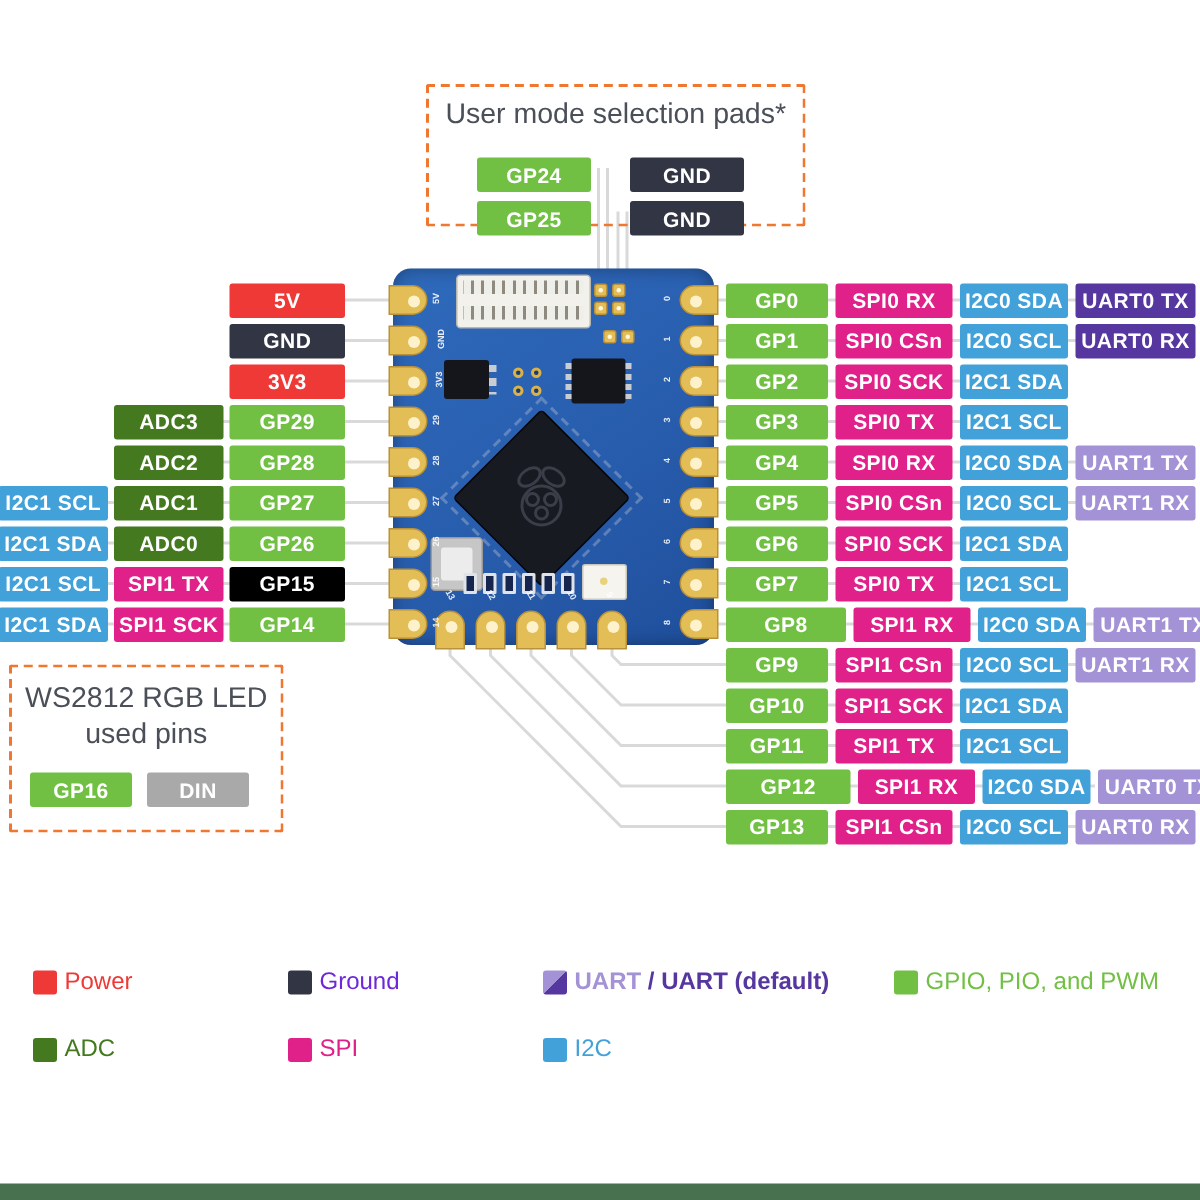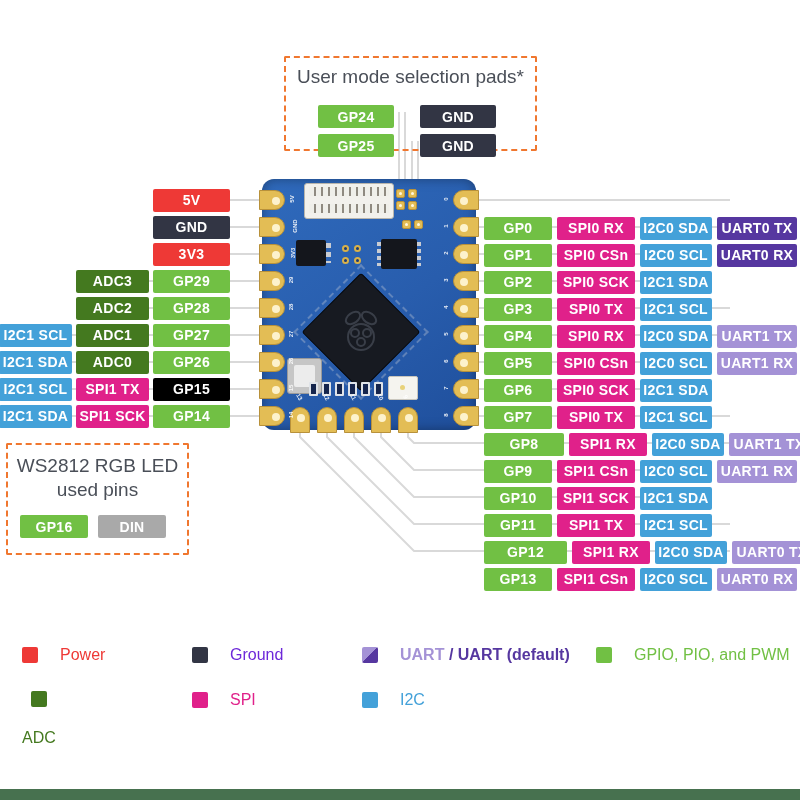--- a/index.html
+++ b/index.html
@@ -3,21 +3,21 @@
 <meta charset="utf-8">
 <style>
   html,body{margin:0;padding:0;}
   body{width:800px;height:800px;position:relative;background:#ffffff;
        font-family:"Liberation Sans", sans-serif;overflow:hidden;}
   #canvas{position:absolute;inset:0;width:800px;height:800px;}
   #wires{position:absolute;left:0;top:0;z-index:0;}
   .pin-box{height:23px;border-radius:2px;color:#fff;font-weight:bold;font-size:14px;
            display:flex;align-items:center;justify-content:center;letter-spacing:.3px;
            box-sizing:border-box;}
-  .prow{position:absolute;display:flex;gap:5px;z-index:2;margin-top:28px;}
+  .prow{position:absolute;display:flex;gap:5px;z-index:2;}
   .lrow{position:absolute;display:flex;gap:4px;z-index:2;justify-content:flex-end;}
   .dashed-box{position:absolute;border:2px dashed #f0772f;border-radius:2px;z-index:2;
               box-sizing:border-box;background:transparent;}
   .box-title{position:absolute;color:#4a4f58;font-size:19px;text-align:center;width:100%;}
   
   #board{position:absolute;left:262px;top:179px;width:214px;height:251px;z-index:1;
          background:linear-gradient(145deg,#2f6abc 0%,#285dad 55%,#1f4f9c 100%);
          border-radius:12px;box-shadow:inset 0 0 12px rgba(0,0,0,.35);}
   .pad{position:absolute;background:#e3bd55;border:1px solid #b8913a;box-sizing:border-box;}
   .pad .hole{position:absolute;background:#fdf2cc;border-radius:50%;}
@@ -47,21 +47,21 @@
   #btn{position:absolute;left:25px;top:179px;width:33px;height:34px;background:#c6c6c6;
        border-radius:3px;border:1px solid #9a9a9a;}
   #btn::after{content:"";position:absolute;inset:6px;background:#ececec;border-radius:2px;}
   #led{position:absolute;left:126px;top:197px;width:28px;height:22px;background:#f5f4ef;
        border-radius:2px;border:1px solid #c9c6bd;}
   #led::after{content:"";position:absolute;left:11px;top:8px;width:5px;height:5px;
        background:#e8d27a;border-radius:50%;}
   .cap{position:absolute;width:9px;height:14px;background:#15254d;border:2px solid #dfe3e8;
        box-sizing:border-box;border-radius:1px;}
   
-  .lg-item{position:absolute;display:flex;align-items:center;gap:22px;z-index:2;}
+  .lg-item{position:absolute;display:flex;align-items:center;gap:5px;z-index:2;}
   .lg-swatch{width:16px;height:16px;border-radius:2px;}
   .lg-label{font-size:16px;}
   #footer-bar{position:absolute;left:0;top:789px;width:800px;height:11px;z-index:2;}
   .ws-pin-row{position:absolute;display:flex;gap:10px;}
 </style>
 </head>
 <body>
 
 <div id="canvas">
 
@@ -389,21 +389,21 @@
         <div class="lg-label" style="color: #6d28d9;">Ground</div>
       </div>
       <div class="lg-item" style="left: 362px; top: 646px;">
         <div class="lg-swatch" style="background: linear-gradient(135deg, rgb(164, 146, 214) 0px, rgb(164, 146, 214) 50%, rgb(86, 55, 160) 50%, rgb(86, 55, 160) 100%);"></div>
         <div class="lg-label"><span style="color: rgb(164, 146, 214); font-weight: bold;">UART</span><span style="color: rgb(86, 55, 160); font-weight: bold;"> / </span><span style="color: rgb(86, 55, 160); font-weight: bold;">UART (default)</span></div>
       </div>
       <div class="lg-item" style="left: 596px; top: 646px;">
         <div class="lg-swatch" style="background: rgb(113, 192, 68);"></div>
         <div class="lg-label" style="color: rgb(113, 192, 68);">GPIO, PIO, and PWM</div>
       </div>
-      <div class="lg-item" style="left: 22px; top: 691px; flex-direction: column;">
+      <div class="lg-item" style="left: 22px; top: 691px;">
         <div class="lg-swatch" style="background: rgb(68, 121, 31);"></div>
         <div class="lg-label" style="color: rgb(68, 121, 31);">ADC</div>
       </div>
       <div class="lg-item" style="left: 192px; top: 691px;">
         <div class="lg-swatch" style="background: rgb(224, 33, 138);"></div>
         <div class="lg-label" style="color: rgb(224, 33, 138);">SPI</div>
       </div>
       <div class="lg-item" style="left: 362px; top: 691px;">
         <div class="lg-swatch" style="background: rgb(67, 161, 217);"></div>
         <div class="lg-label" style="color: rgb(67, 161, 217);">I2C</div>

